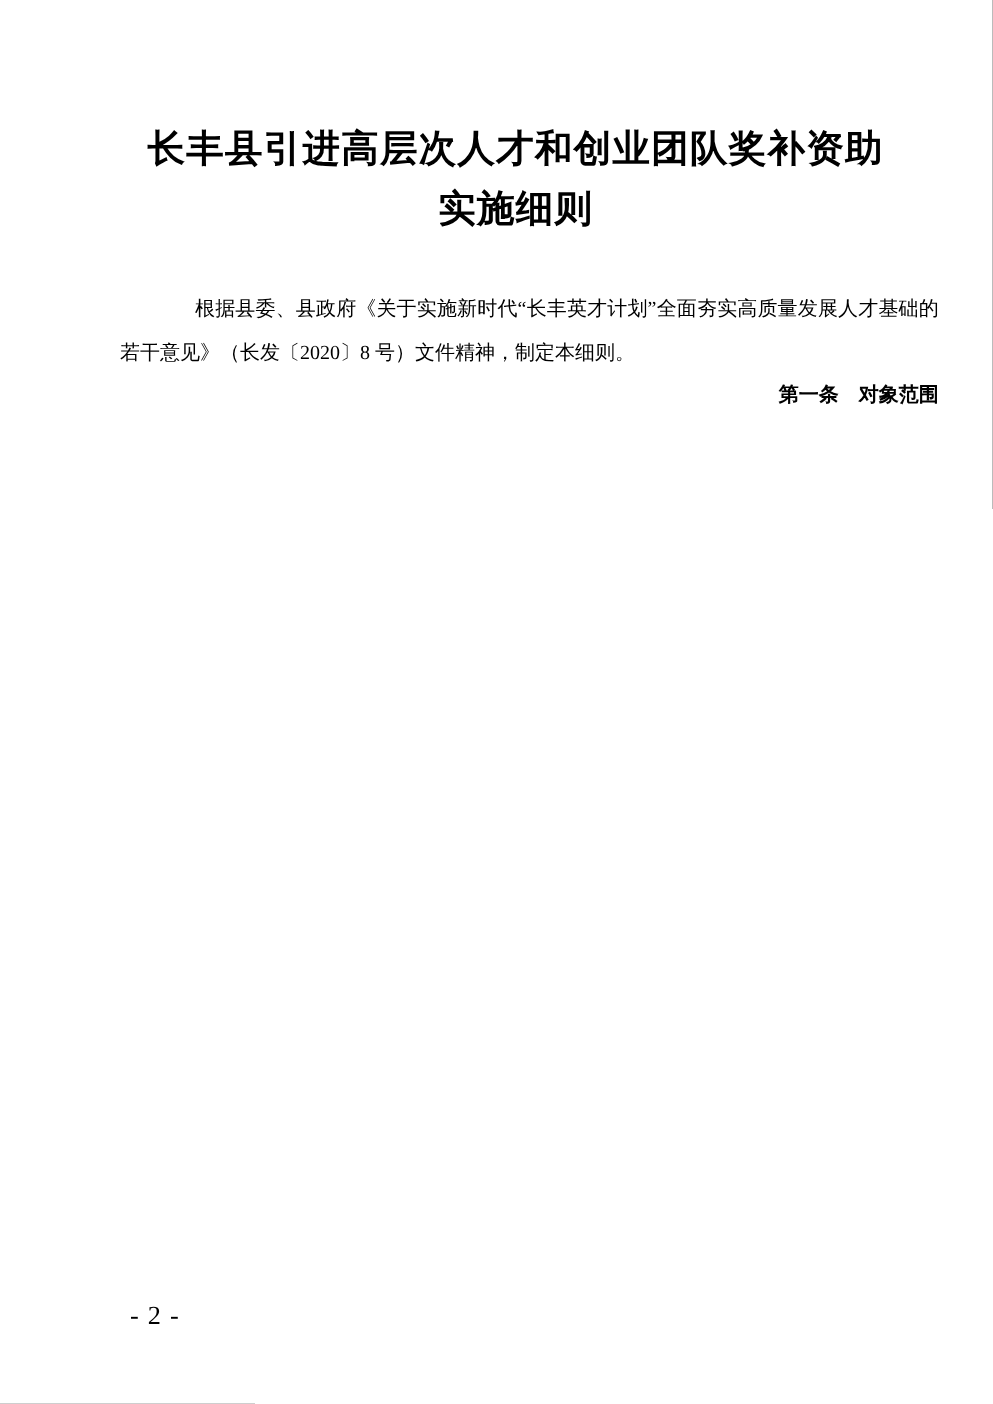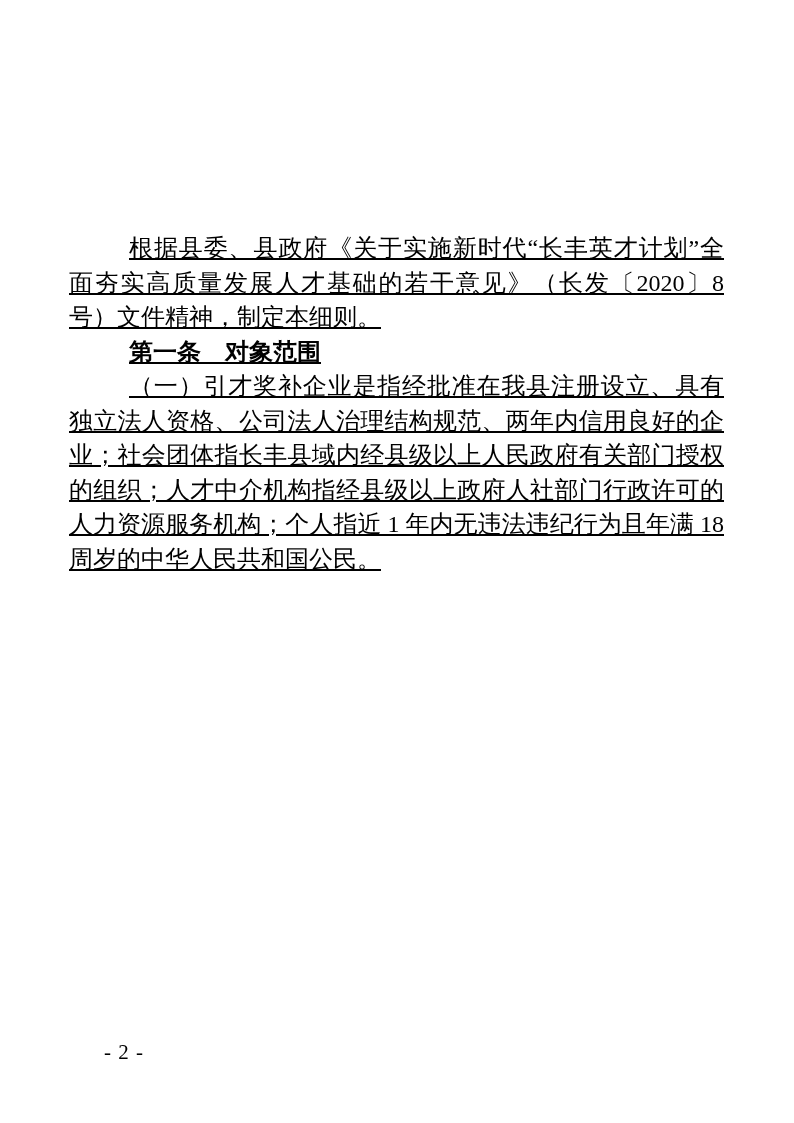--- a/index.html
+++ b/index.html
@@ -25,57 +25,59 @@
     text-align: center;
     font-family: "Liberation Serif", serif;
     font-weight: bold;
     font-size: 30px;
     line-height: 48px;
     letter-spacing: 1px;
     white-space: nowrap;
   }
   .doc-body {
     position: absolute;
-    left: 69px;
+    left: 96px;
     width: 655px;
     top: 231px;
-    font-size: 24px;
+    font-size: 16px;
     line-height: 34.5px;
     text-align: justify;
     text-justify: inter-ideograph;
-    text-decoration: underline;
   }
   .doc-body p {
     margin: 0;
     padding: 0;
     text-indent: 60px;
   }
   .doc-body p.heading {
     font-family: "Liberation Sans", sans-serif;
     font-weight: bold;
-    text-align: left;
+    text-align: right;
   }
   .page-number {
     position: absolute;
     left: 104px;
     top: 1040px;
     font-size: 21px;
     line-height: 24px;
     font-family: "Liberation Serif", serif;
     letter-spacing: 1px;
     white-space: pre;
   }
 </style>
 </head>
 <body>
 
 <div class="page">
 
+  <div class="doc-title">
+    <div>长丰县引进高层次人才和创业团队奖补资助</div>
+    <div>实施细则</div>
+  </div>
 
   <div class="doc-body">
     <p class="para">根据县委、县政府《关于实施新时代“长丰英才计划”全面夯实高质量发展人才基础的若干意见》（长发〔2020〕8 号）文件精神，制定本细则。</p>
     <p class="heading">第一条　对象范围</p>
-    <p class="para">（一）引才奖补企业是指经批准在我县注册设立、具有独立法人资格、公司法人治理结构规范、两年内信用良好的企业；社会团体指长丰县域内经县级以上人民政府有关部门授权的组织；人才中介机构指经县级以上政府人社部门行政许可的人力资源服务机构；个人指近 1 年内无违法违纪行为且年满 18 周岁的中华人民共和国公民。</p>
   </div>
 
   <div class="page-number">- 2 -</div>
 
 </div>
 
 </body></html>

